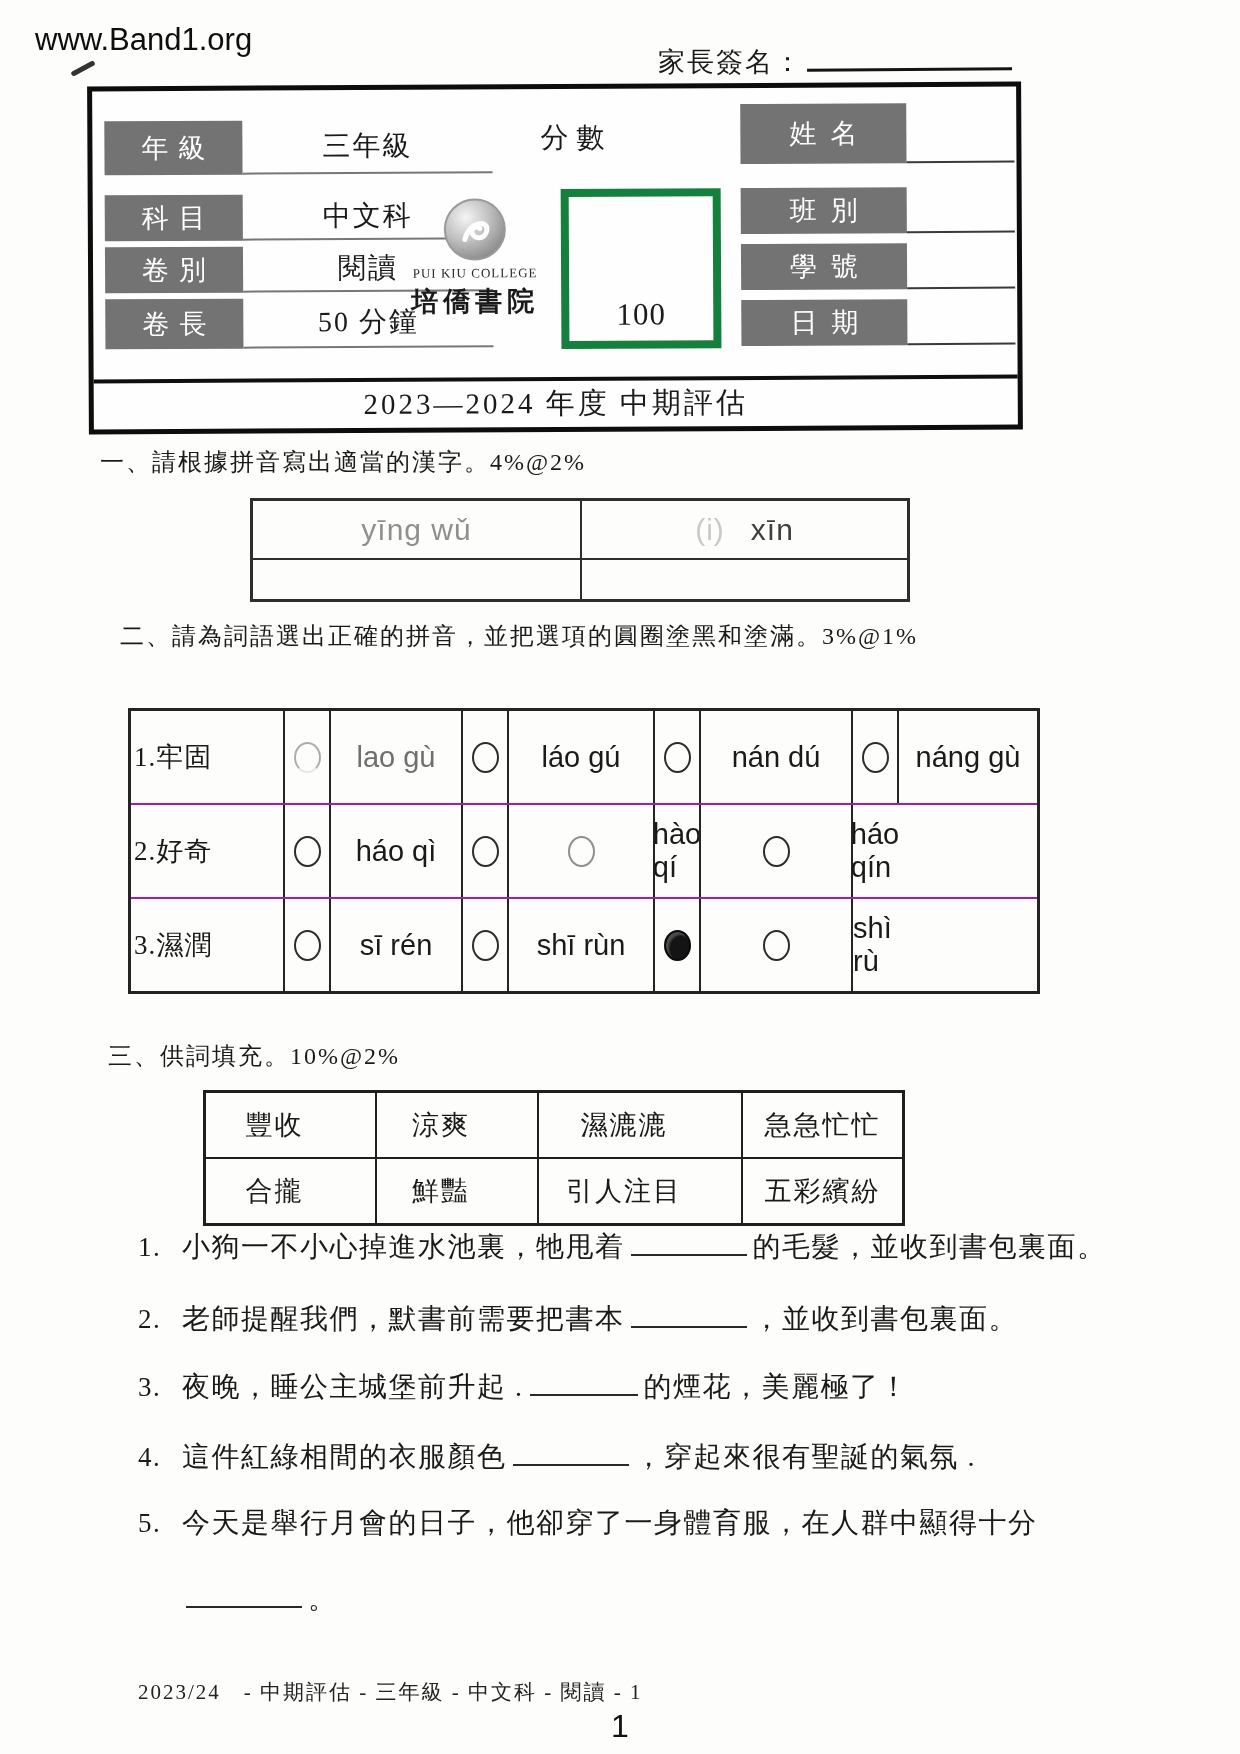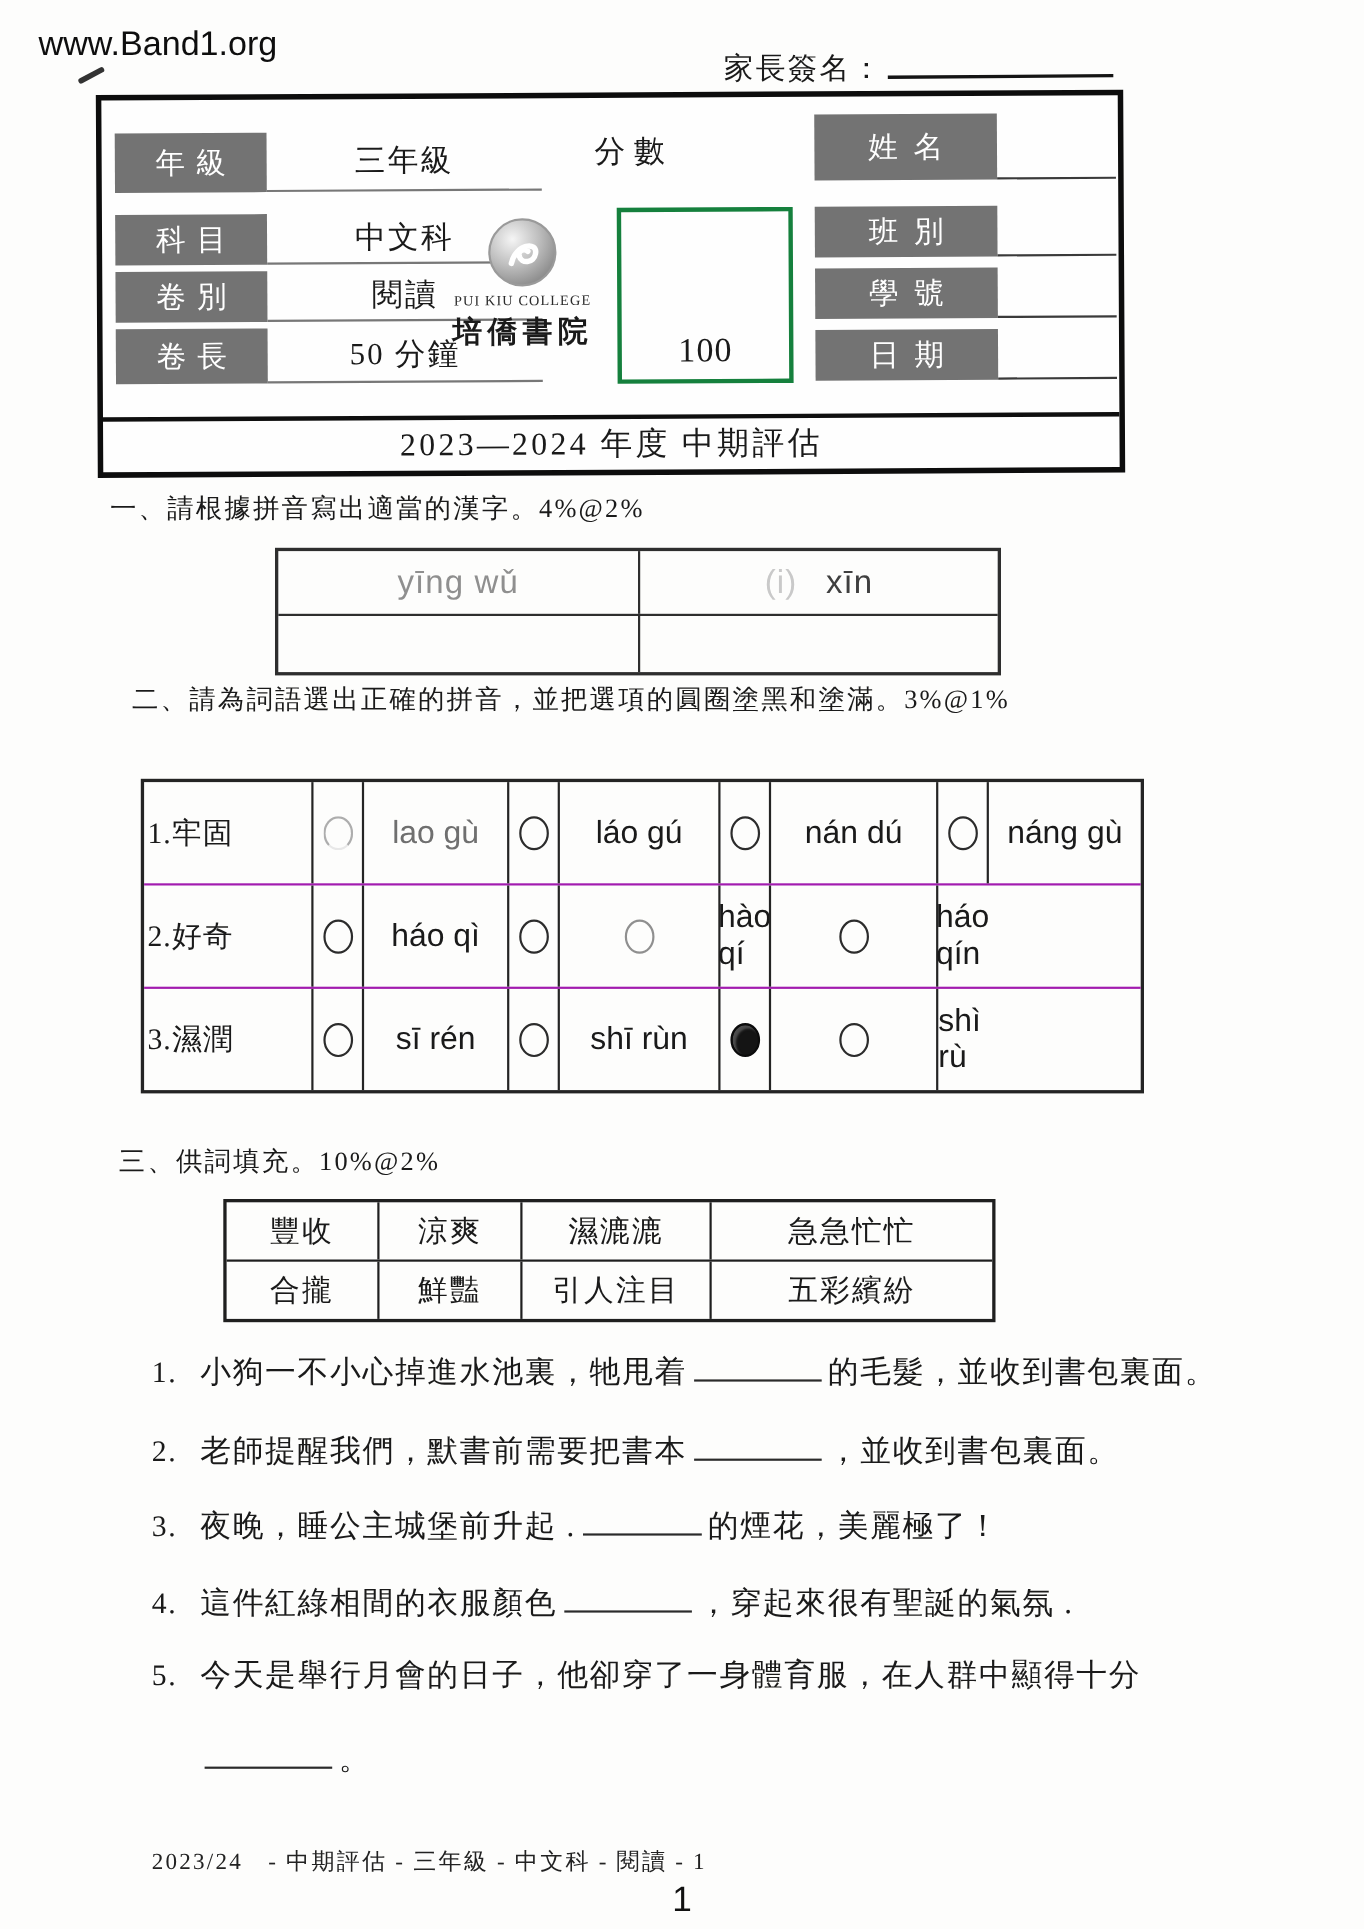--- a/index.html
+++ b/index.html
@@ -33,21 +33,21 @@
     flex:1;display:flex;align-items:center;justify-content:center;
     font-size:28px;border-bottom:2px solid #777;letter-spacing:2px;
   }
   .score-label{position:absolute;left:448px;top:30px;font-size:28px;letter-spacing:8px;}
   .logo{position:absolute;left:312px;top:108px;width:140px;text-align:center;}
   .logo-circle{width:64px;height:64px;margin:0 auto;display:block;}
   .logo-en{font-family:"Liberation Serif",serif;font-size:13px;letter-spacing:1px;color:#2b2b2b;margin-top:4px;white-space:nowrap;}
   .logo-zh{font-size:27px;font-weight:bold;letter-spacing:5px;margin-top:2px;white-space:nowrap;}
   .score-box{
     position:absolute;left:468px;top:100px;width:160px;height:160px;
-    border:4px solid #15803d;box-sizing:border-box;
+    border:8px solid #15803d;box-sizing:border-box;
     display:flex;align-items:flex-end;justify-content:center;
   }
   .score-value{font-size:31px;padding-bottom:8px;letter-spacing:1px;}
   .hrow-right{position:absolute;left:648px;width:274px;display:flex;align-items:flex-end;}
   .hrow-right .chip{width:166px;flex:none;letter-spacing:14px;padding-left:14px;}
   .hrow-right.r0{top:16px;height:60px;}
   .hrow-right.r1{top:100px;height:46px;}
   .hrow-right.r2{top:156px;height:46px;}
   .hrow-right.r3{top:212px;height:46px;}
   .hrow-right .chip{height:100%;}
@@ -59,21 +59,21 @@
   }
 
   
   .sec-heading{position:absolute;font-size:24px;letter-spacing:2px;white-space:nowrap;}
   .h1{left:100px;top:446px;}
   .h2{left:100px;top:620px;margin-left:20px;}
   .h3{left:108px;top:1040px;}
 
   
   .q1-table{
-    position:absolute;left:250px;top:498px;width:660px;height:116px;
+    position:absolute;left:250px;top:498px;width:660px;height:104px;
     border:3px solid #2e2e2e;box-sizing:border-box;
     display:grid;grid-template-columns:1fr 1fr;grid-template-rows:57px 1fr;
   }
   .q1-cell{border-left:2px solid #2e2e2e;border-top:2px solid #2e2e2e;display:flex;align-items:center;justify-content:center;}
   .q1-cell.c00,.q1-cell.c01{border-top:none;}
   .q1-cell.c00,.q1-cell.c10{border-left:none;}
   .pinyin{font-family:"Liberation Sans",sans-serif;font-size:30px;letter-spacing:1px;}
   .pinyin-faded{color:#8f8f8f;}
   .pinyin-faint{color:#c9c9c9;margin-right:26px;}
   .pinyin-dark{color:#3f3f3f;}
@@ -93,21 +93,21 @@
     width:27px;height:31px;border:2.5px solid #2c2c2c;border-radius:50%;
     box-sizing:border-box;background:transparent;
   }
   .circle.filled{background:#141414;border-color:#0b0b0b;box-shadow:inset 3px 3px 2px #4d4d4d;}
 
   
   .bank-table{
     position:absolute;left:203px;top:1090px;width:702px;
     border:3px solid #1f1f1f;box-sizing:border-box;
   }
-  .bank-row{display:grid;grid-template-columns:137px 130px 172px 1fr;height:52px;}
+  .bank-row{display:grid;grid-template-columns:137px 130px 172px 1fr;height:64px;gap:32px;}
   .bank-row + .bank-row{border-top:2.5px solid #1f1f1f;}
   .bank-cell{border-left:2.5px solid #1f1f1f;display:flex;align-items:center;justify-content:center;font-size:27px;letter-spacing:2px;}
   .bank-cell:first-child{border-left:none;}
 
   
   .sentence{position:absolute;left:138px;width:990px;font-size:28px;letter-spacing:1.5px;white-space:nowrap;}
   .s1{top:1226px;} .s2{top:1298px;} .s3{top:1366px;} .s4{top:1436px;} .s5{top:1504px;white-space:normal;} .s5b{top:1578px;left:180px;}
   .snum{display:inline-block;width:44px;font-size:27px;}
   .blank{display:inline-block;width:116px;border-bottom:2.5px solid #2b2b2b;height:28px;vertical-align:baseline;margin:0 6px;}
   .blank.short{width:108px;}

